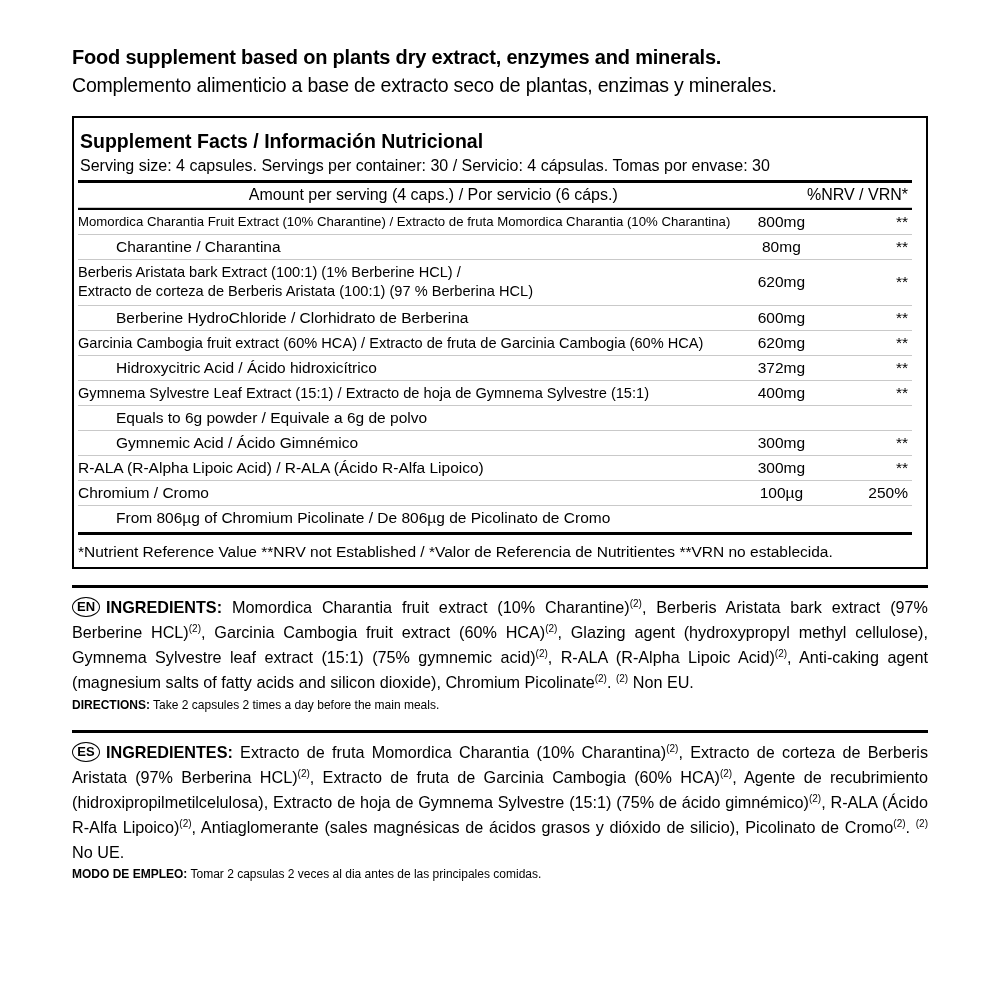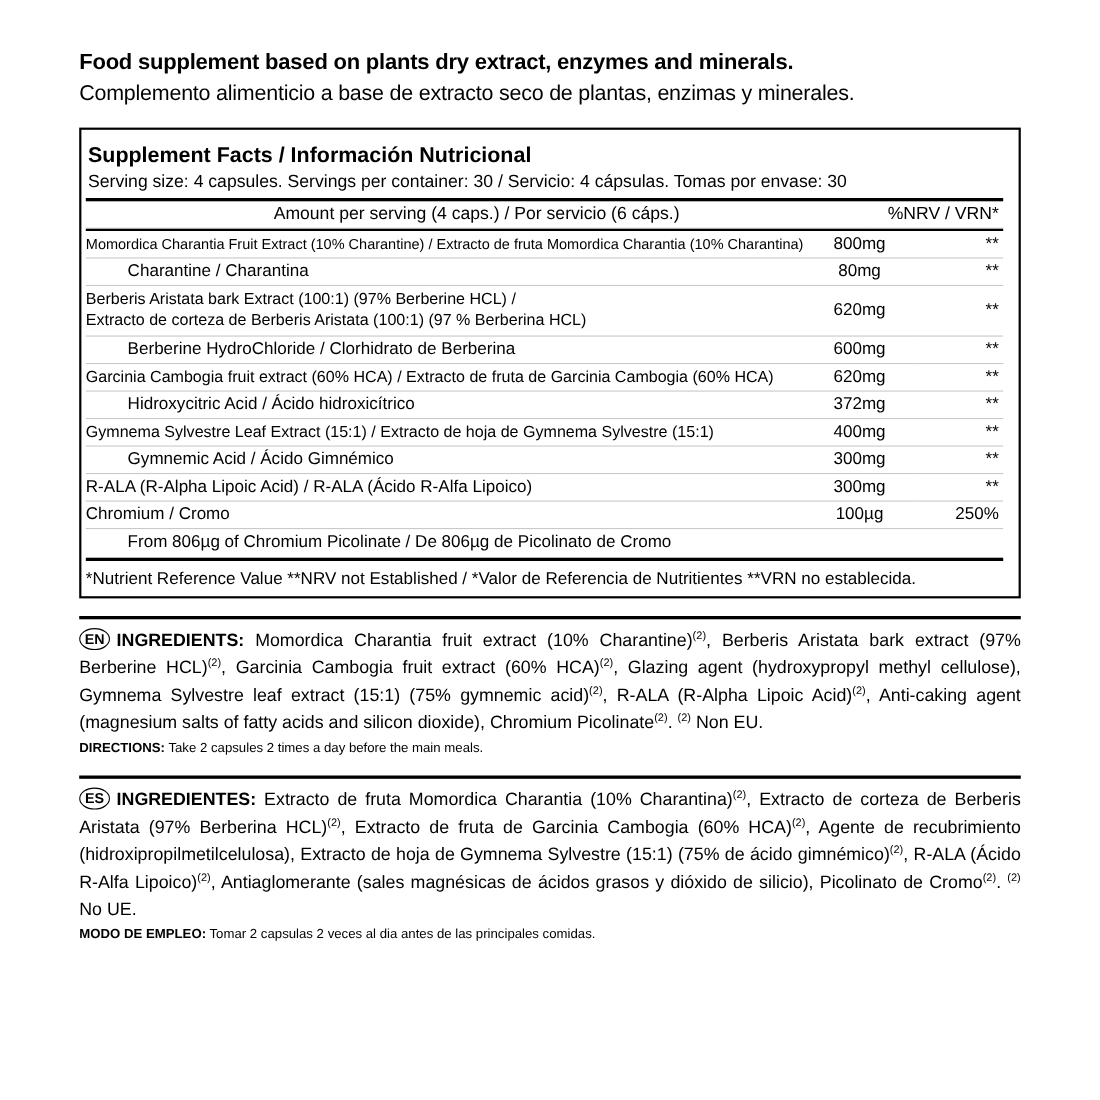--- a/index.html
+++ b/index.html
@@ -195,21 +195,21 @@
           <td class="col-nrv">**</td>
         </tr>
 
         <tr>
           <td class="col-name indent1">Charantine / Charantina</td>
           <td class="col-amt">80mg</td>
           <td class="col-nrv">**</td>
         </tr>
 
         <tr>
-          <td class="col-name sm two-line" style="white-space:pre-line;">Berberis Aristata bark Extract (100:1) (97% Berberine HCL) /
+          <td class="col-name sm two-line" style="white-space:pre-line;">Berberis Aristata bark Extract (100:1) (1% Berberine HCL) /
 Extracto de corteza de Berberis Aristata (100:1) (97 % Berberina HCL)</td>
           <td class="col-amt">620mg</td>
           <td class="col-nrv">**</td>
         </tr>
 
 
         <tr>
           <td class="col-name indent1">Berberine HydroChloride / Clorhidrato de Berberina</td>
           <td class="col-amt">600mg</td>
           <td class="col-nrv">**</td>
@@ -226,20 +226,25 @@
           <td class="col-amt">372mg</td>
           <td class="col-nrv">**</td>
         </tr>
 
         <tr>
           <td class="col-name sm">Gymnema Sylvestre Leaf Extract (15:1) / Extracto de hoja de Gymnema Sylvestre (15:1)</td>
           <td class="col-amt">400mg</td>
           <td class="col-nrv">**</td>
         </tr>
 
+        <tr>
+          <td class="col-name indent1">Equals to 6g powder / Equivale a 6g de polvo</td>
+          <td class="col-amt"></td>
+          <td class="col-nrv"></td>
+        </tr>
 
         <tr>
           <td class="col-name indent1">Gymnemic Acid / Ácido Gimnémico</td>
           <td class="col-amt">300mg</td>
           <td class="col-nrv">**</td>
         </tr>
 
         <tr>
           <td class="col-name">R-ALA (R-Alpha Lipoic Acid) / R-ALA (Ácido R-Alfa Lipoico)</td>
           <td class="col-amt">300mg</td>

